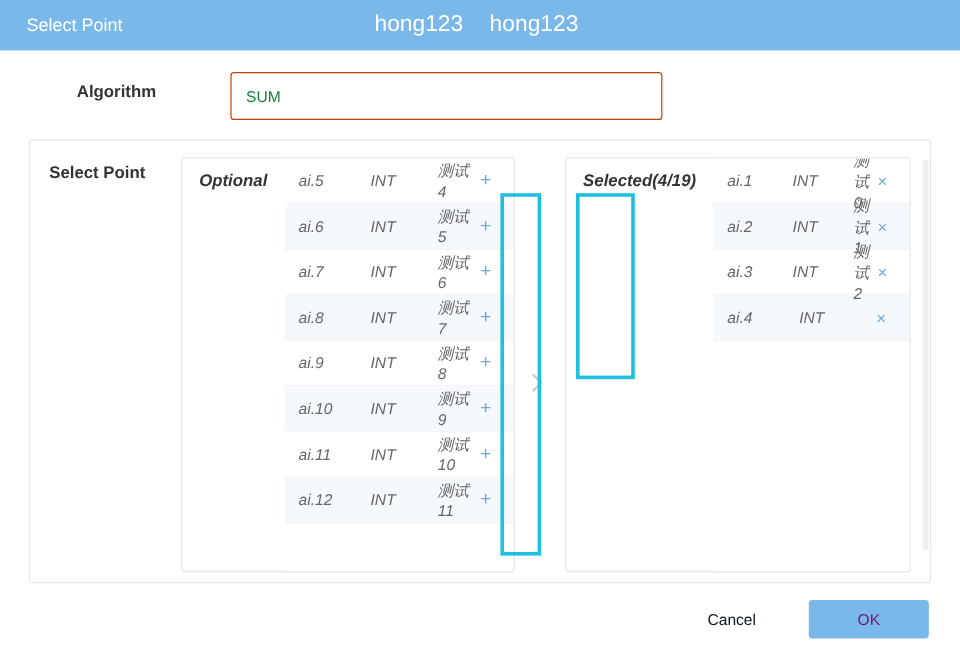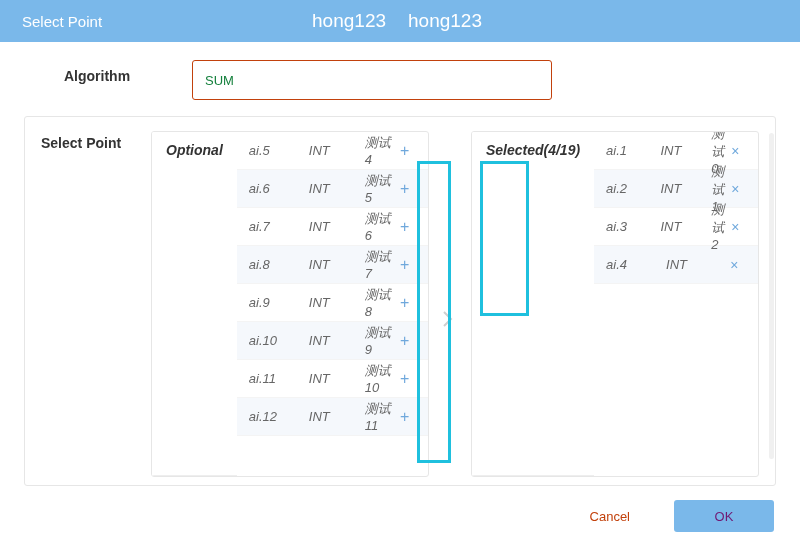--- a/index.html
+++ b/index.html
@@ -155,21 +155,21 @@
       padding: 0 22px;
       border-radius: 3px;
       font-size: 13px;
       cursor: pointer;
       display: inline-flex;
       align-items: center;
       justify-content: center;
       border: none;
       background: transparent;
     }
-    .btn.cancel { color: #c2410c; }
+    .btn.cancel { color: #0f172a; }
     .btn.ok {
       background: #7ab8ea;
       color: #701a75;
       min-width: 100px;
     }
     .vscroll-hint {
       position: absolute;
       right: 1px;
       top: 16px;
       width: 5px;

